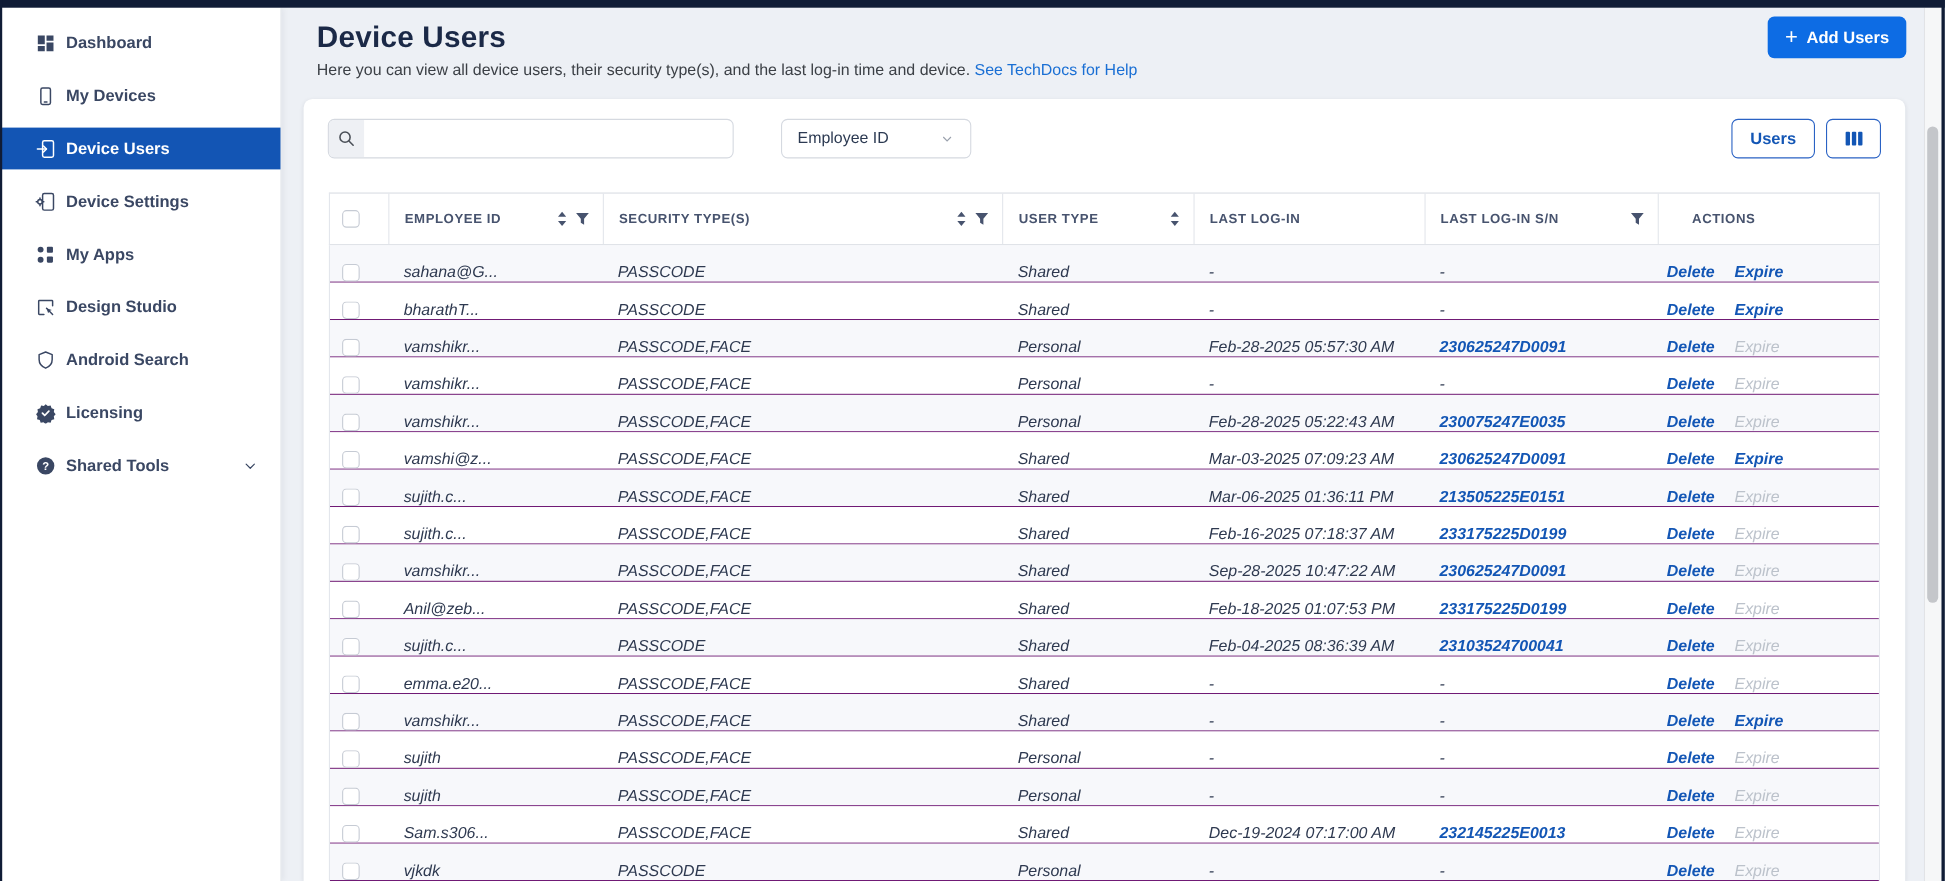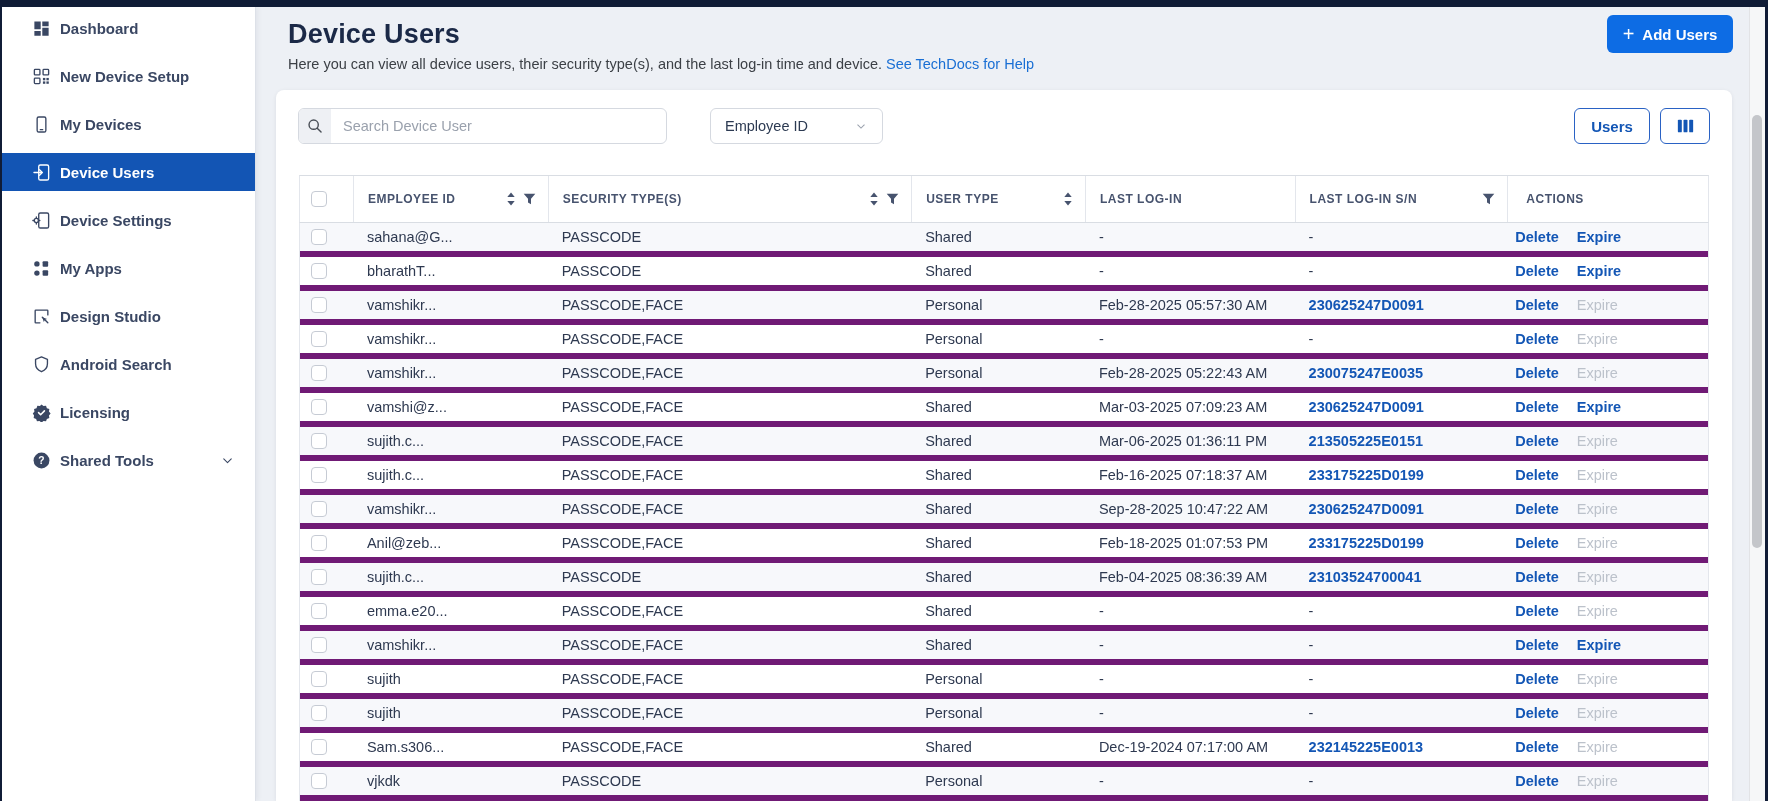--- a/index.html
+++ b/index.html
@@ -8,21 +8,21 @@
 
   
   .topbar   { position:absolute; left:0; top:0; width:1768px; height:7px; background:#101c36; z-index:40; }
   .edge-left{ position:absolute; left:0; top:0; width:2px; height:801px; background:#101c36; z-index:41; }
   .edge-right{ position:absolute; left:1765px; top:0; width:3px; height:801px; background:#101c36; z-index:41; }
   .scroll-track{ position:absolute; left:1749px; top:7px; width:16px; height:794px; background:#f6f7f8; border-left:1px solid #e2e3e6; z-index:30; }
   .scroll-thumb{ position:absolute; left:1752px; top:115px; width:10px; height:433px; background:#c4c6ca; border-radius:5px; z-index:31; }
 
   
   .sidebar { position:absolute; left:0; top:7px; width:256px; height:794px; background:#fff;
-             border-right:1px solid #dde1e8; box-shadow:2px 0 5px rgba(16,24,40,.05); z-index:20; padding-top:2px; }
+             border-right:1px solid #dde1e8; box-shadow:2px 0 5px rgba(16,24,40,.05); z-index:20; padding-top:13px; }
   .side-item { height:38px; margin-bottom:10px; display:flex; align-items:center; padding-left:31px;
                color:#3a4763; font-size:15px; font-weight:bold; cursor:pointer; }
   .side-item .s-icon { width:20px; height:20px; margin-right:9px; display:flex; align-items:center; justify-content:center; color:#3a4763; }
   .side-item.selected { background:#1355b4; color:#fff; }
   .side-item.selected .s-icon { color:#fff; }
   .side-item .chev { margin-left:auto; margin-right:20px; color:#3a4763; display:flex; }
   svg { display:block; }
 
   
   .page-title { position:absolute; left:288px; top:19px; font-size:27px; line-height:31px; font-weight:bold;
@@ -58,21 +58,21 @@
 
   
   .table { position:absolute; left:23px; top:85px; width:1410px; }
   .thead { display:flex; height:48px; border-top:1px solid #d9dde3; border-bottom:1px solid #d9dde3;
            border-left:1px solid #e3e6ec; border-right:1px solid #e3e6ec; background:#fff; }
   .th { display:flex; align-items:center; padding:0 12px 0 14px; font-size:12px; font-weight:bold;
         color:#47536e; letter-spacing:.5px; border-left:1px solid #e3e6ec; }
   .th:first-child { border-left:none; padding-left:11px; }
   .th .hicons { margin-left:auto; display:flex; align-items:center; gap:7px; color:#47536e; }
   .tbody { border-left:1px solid #e3e6ec; border-right:1px solid #e3e6ec; }
-  .tr { display:flex; height:34px; border-bottom:6px solid #701a75; background:#fff; align-items:center; }
+  .tr { display:flex; height:34px; border-bottom:1px solid #701a75; background:#fff; align-items:flex-end;font-style:italic; }
   .tr.odd { background:#f7f8fb; }
   .td { padding-left:14px; font-size:14.5px; color:#2e3950; white-space:nowrap; overflow:hidden; }
   .td.cb-cell { padding-left:11px; }
   .checkbox { width:16px; height:16px; border:1.5px solid #c6cbd4; border-radius:4px; background:#fff; cursor:pointer; }
   .sn-link { color:#1356b5; font-weight:bold; cursor:pointer; }
   .actions-cell { display:flex; gap:18px; padding-left:8px; }
   .act-link { color:#1356b5; font-weight:bold; cursor:pointer; font-size:14.5px; }
   .act-link.disabled { color:#bcc2cb; font-weight:normal; cursor:default; }
 </style>
 </head>
@@ -86,34 +86,20 @@
         <span class="s-icon">
           <svg width="19" height="19" viewBox="0 0 24 24">
             <path fill="currentColor" d="M3 13h8V3H3v10zm0 8h8v-6H3v6zm10 0h8V11h-8v10zm0-18v6h8V3h-8z"></path>
           </svg>
         </span>
         <span>Dashboard</span>
       </div>
       <div class="side-item">
         <span class="s-icon">
           <svg width="19" height="19" viewBox="0 0 24 24" fill="none" stroke="currentColor" stroke-width="1.7" stroke-linecap="round" stroke-linejoin="round">
-            <rect x="3" y="3" width="7" height="7" rx="1"></rect>
-            <rect x="14" y="3" width="7" height="7" rx="1"></rect>
-            <rect x="3" y="14" width="7" height="7" rx="1"></rect>
-            <rect x="13.8" y="13.8" width="3" height="3" fill="currentColor" stroke="none"></rect>
-            <rect x="18.2" y="13.8" width="3" height="3" fill="currentColor" stroke="none"></rect>
-            <rect x="13.8" y="18.2" width="3" height="3" fill="currentColor" stroke="none"></rect>
-            <rect x="18.2" y="18.2" width="3" height="3" fill="currentColor" stroke="none"></rect>
-          </svg>
-        </span>
-        <span>New Device Setup</span>
-      </div>
-      <div class="side-item">
-        <span class="s-icon">
-          <svg width="19" height="19" viewBox="0 0 24 24" fill="none" stroke="currentColor" stroke-width="1.7" stroke-linecap="round" stroke-linejoin="round">
             <rect x="6.5" y="2.5" width="11" height="19" rx="2"></rect>
             <path d="M10.5 18.5h3"></path>
           </svg>
         </span>
         <span>My Devices</span>
       </div>
       <div class="side-item selected">
         <span class="s-icon">
           <svg width="19" height="19" viewBox="0 0 24 24" fill="none" stroke="currentColor" stroke-width="1.7" stroke-linecap="round" stroke-linejoin="round">
             <rect x="8.5" y="2.5" width="12.5" height="19" rx="2"></rect>
@@ -198,21 +184,20 @@
   </button>
 
   <section class="card">
     <div class="search-box">
       <span class="search-icon-area">
         <svg width="16" height="16" viewBox="0 0 18 18">
             <circle cx="7.5" cy="7.5" r="5.2" fill="none" stroke="currentColor" stroke-width="1.6"></circle>
             <path d="M11.5 11.5l4.3 4.3" stroke="currentColor" stroke-width="1.6" stroke-linecap="round"></path>
           </svg>
       </span>
-      <input type="text" placeholder="Search Device User" style="">
     </div>
 
     <div class="field-dropdown">
       <span>Employee ID</span>
       <span class="dd-chev">
         <svg width="14" height="14" viewBox="0 0 24 24" fill="none" stroke="currentColor" stroke-width="1.8">
             <path d="M6 9.5l6 6 6-6"></path>
           </svg>
       </span>
     </div>
@@ -282,21 +267,21 @@
           <div class="th" style="width: 213px;">
             <span>LAST LOG-IN S/N</span>
             <span class="hicons">
               <span>
                 <svg width="13" height="12" viewBox="0 0 13 12">
                   <path d="M.7.7h11.6L8 5.8v5.5L5 9.6V5.8z" fill="currentColor"></path>
                 </svg>
               </span>
             </span>
           </div>
-          <div class="th" style="width: 201px; padding-left: 18px;">
+          <div class="th" style="width: 201px; padding-left: 30px;">
             <span>ACTIONS</span>
           </div>
         </div>
       <div class="tbody">
           <div class="tr odd">
             <div class="td cb-cell" style="width: 53px;">
               <div class="checkbox"></div>
             </div>
             <div class="td" style="width: 195px;">sahana@G...</div>
             <div class="td" style="width: 364px;">PASSCODE</div>

